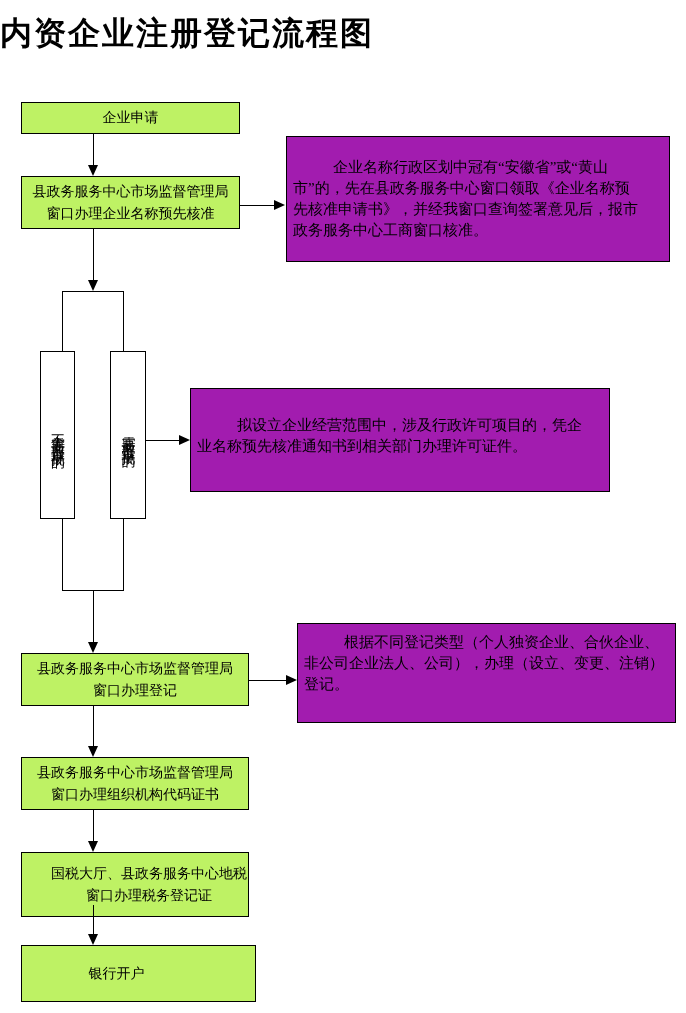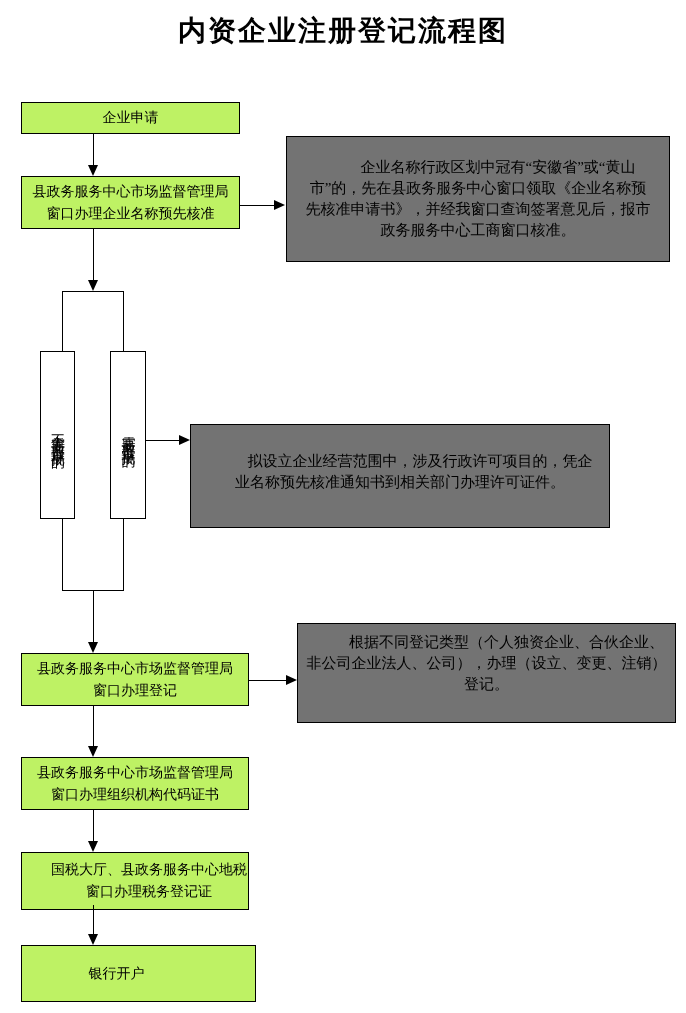--- a/index.html
+++ b/index.html
@@ -1,39 +1,39 @@
 <!DOCTYPE html>
 <html><head>
 <meta charset="utf-8">
 <style>
   html,body{margin:0;padding:0;background:#ffffff;}
   .canvas{
     position:relative;width:686px;height:1013px;background:#ffffff;
     font-family:"Liberation Serif", serif;color:#000;overflow:hidden;
   }
   .page-title{
-    position:absolute;top:12px;left:0;width:686px;text-align:center;
+    position:absolute;top:12px;left:0;width:686px;
     font-family:"Liberation Sans", sans-serif;
-    font-size:28px;font-weight:bold;letter-spacing:2px;
+    font-size:32px;font-weight:bold;letter-spacing:2px;
   }
   .node{
     position:absolute;border:1px solid #000;background:#bef264;box-sizing:border-box;
     display:flex;align-items:center;justify-content:center;
     text-align:center;font-size:14px;line-height:22px;
   }
   .node span{white-space:pre-line;}
   .vnode{
     position:absolute;border:1px solid #000;background:#fff;box-sizing:border-box;
     display:flex;align-items:center;justify-content:center;
     writing-mode:vertical-rl;text-orientation:upright;
     font-size:14px;letter-spacing:3px;
   }
   .note{
-    position:absolute;border:1px solid #000;background:#737373;box-sizing:border-box;
-    font-size:15px;line-height:21px;text-align:center;
+    position:absolute;border:1px solid #000;background:#a21caf;box-sizing:border-box;
+    font-size:15px;line-height:21px;text-align:left;
   }
   .note span{display:block;white-space:pre-line;text-indent:40px;}
   .hline{position:absolute;height:1px;background:#000;}
   .vline{position:absolute;width:1px;background:#000;}
   .ah-down{position:absolute;width:0;height:0;
     border-left:5px solid transparent;border-right:5px solid transparent;
     border-top:11px solid #000;}
   .ah-right{position:absolute;width:0;height:0;
     border-top:5px solid transparent;border-bottom:5px solid transparent;
     border-left:11px solid #000;}
@@ -62,42 +62,42 @@
   </div>
 
   <div class="vnode" style="left:40px;top:351px;width:35px;height:168px;">
     <span>不需要前置审批的</span>
   </div>
 
   <div class="vnode" style="left:110px;top:351px;width:36px;height:168px;">
     <span>需要前置审批的</span>
   </div>
 
-  <div class="note" style="left:190px;top:388px;width:420px;height:104px;padding:26px 6px 0 6px;margin-top:36px;">
+  <div class="note" style="left:190px;top:388px;width:420px;height:104px;padding:26px 6px 0 6px;">
     <span>拟设立企业经营范围中，涉及行政许可项目的，凭企
 业名称预先核准通知书到相关部门办理许可证件。</span>
   </div>
 
   <div class="node" style="left:21px;top:653px;width:228px;height:53px;">
     <span>县政务服务中心市场监督管理局
 窗口办理登记</span>
   </div>
 
   <div class="note" style="left:297px;top:623px;width:379px;height:100px;padding:8px 6px 0 6px;">
     <span>根据不同登记类型（个人独资企业、合伙企业、
 非公司企业法人、公司），办理（设立、变更、注销）
 登记。</span>
   </div>
 
   <div class="node" style="left:21px;top:757px;width:228px;height:53px;">
     <span>县政务服务中心市场监督管理局
 窗口办理组织机构代码证书</span>
   </div>
 
-  <div class="node" style="left:21px;top:852px;width:228px;height:58px;padding-left:28px;">
+  <div class="node" style="left:21px;top:852px;width:228px;height:65px;padding-left:28px;">
     <span>国税大厅、县政务服务中心地税
 窗口办理税务登记证</span>
   </div>
 
   <div class="node" style="left:21px;top:945px;width:235px;height:57px;padding-right:44px;">
     <span>银行开户</span>
   </div>
 
   <div class="vline" style="left:93px;top:134px;height:31px;"></div>
   <div class="ah-down" style="left:88px;top:165px;"></div>

